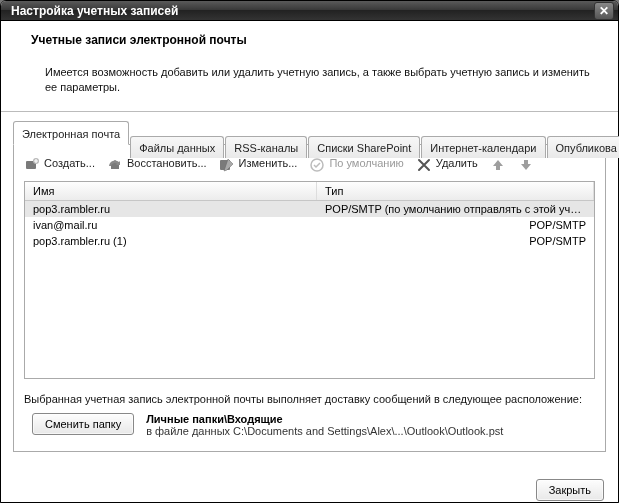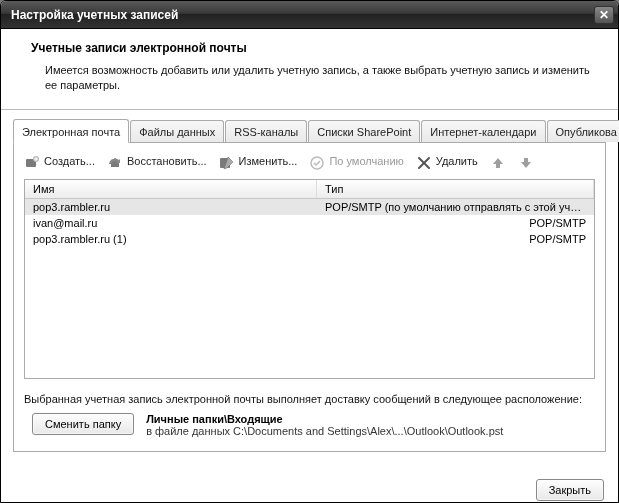--- a/index.html
+++ b/index.html
@@ -15,21 +15,21 @@
   .window {
     width: 619px;
     height: 503px;
     background: #fff;
     border: 1px solid #000;
     border-radius: 6px 6px 0 0;
     display: flex;
     flex-direction: column;
   }
   .titlebar {
-    height: 28px;
+    height: 20px;
     background: linear-gradient(to bottom, #5a5a5a, #3a3a3a 45%, #222 50%, #333 100%);
     display: flex;
     align-items: center;
     padding: 0 4px 0 10px;
     color: #fff;
     font-weight: bold;
     font-size: 12px;
     border-radius: 5px 5px 0 0;
     border-bottom: 1px solid #000;
   }
@@ -41,21 +41,21 @@
     border-radius: 3px;
     display: flex; align-items: center; justify-content: center;
     font-weight: bold;
     color: #fff;
     cursor: pointer;
   }
   .header {
     padding: 12px 20px 16px 30px;
     border-bottom: 1px solid #bbb;
   }
-  .header-title { font-weight: bold; font-size: 12px; margin-bottom: 8px; }
+  .header-title { font-weight: bold; font-size: 12px; margin-bottom: 18px; }
   .header-desc { font-size: 11px; padding-left: 14px; line-height: 1.35; color:#111; }
   .body {
     flex: 1;
     padding: 8px 12px;
     display: flex;
     flex-direction: column;
   }
   .tabs {
     display: flex;
     align-items: center;
@@ -67,21 +67,21 @@
     padding: 5px 8px 4px 8px;
     border: 1px solid #aaa;
     border-bottom: none;
     background: linear-gradient(#f7f7f7,#e9e9e9);
     margin-right: 1px;
     border-radius: 3px 3px 0 0;
     font-size: 11px;
     cursor: pointer;
     white-space: nowrap;
     position: relative;
-    top: 1px;
+    top: 15px;
     color:#222;
   }
   .tab.active {
     background: #fff;
     top: 1px;
     border-bottom: 1px solid #fff;
     z-index: 2;
     padding-top:6px;
   }
   .tab-panel {

